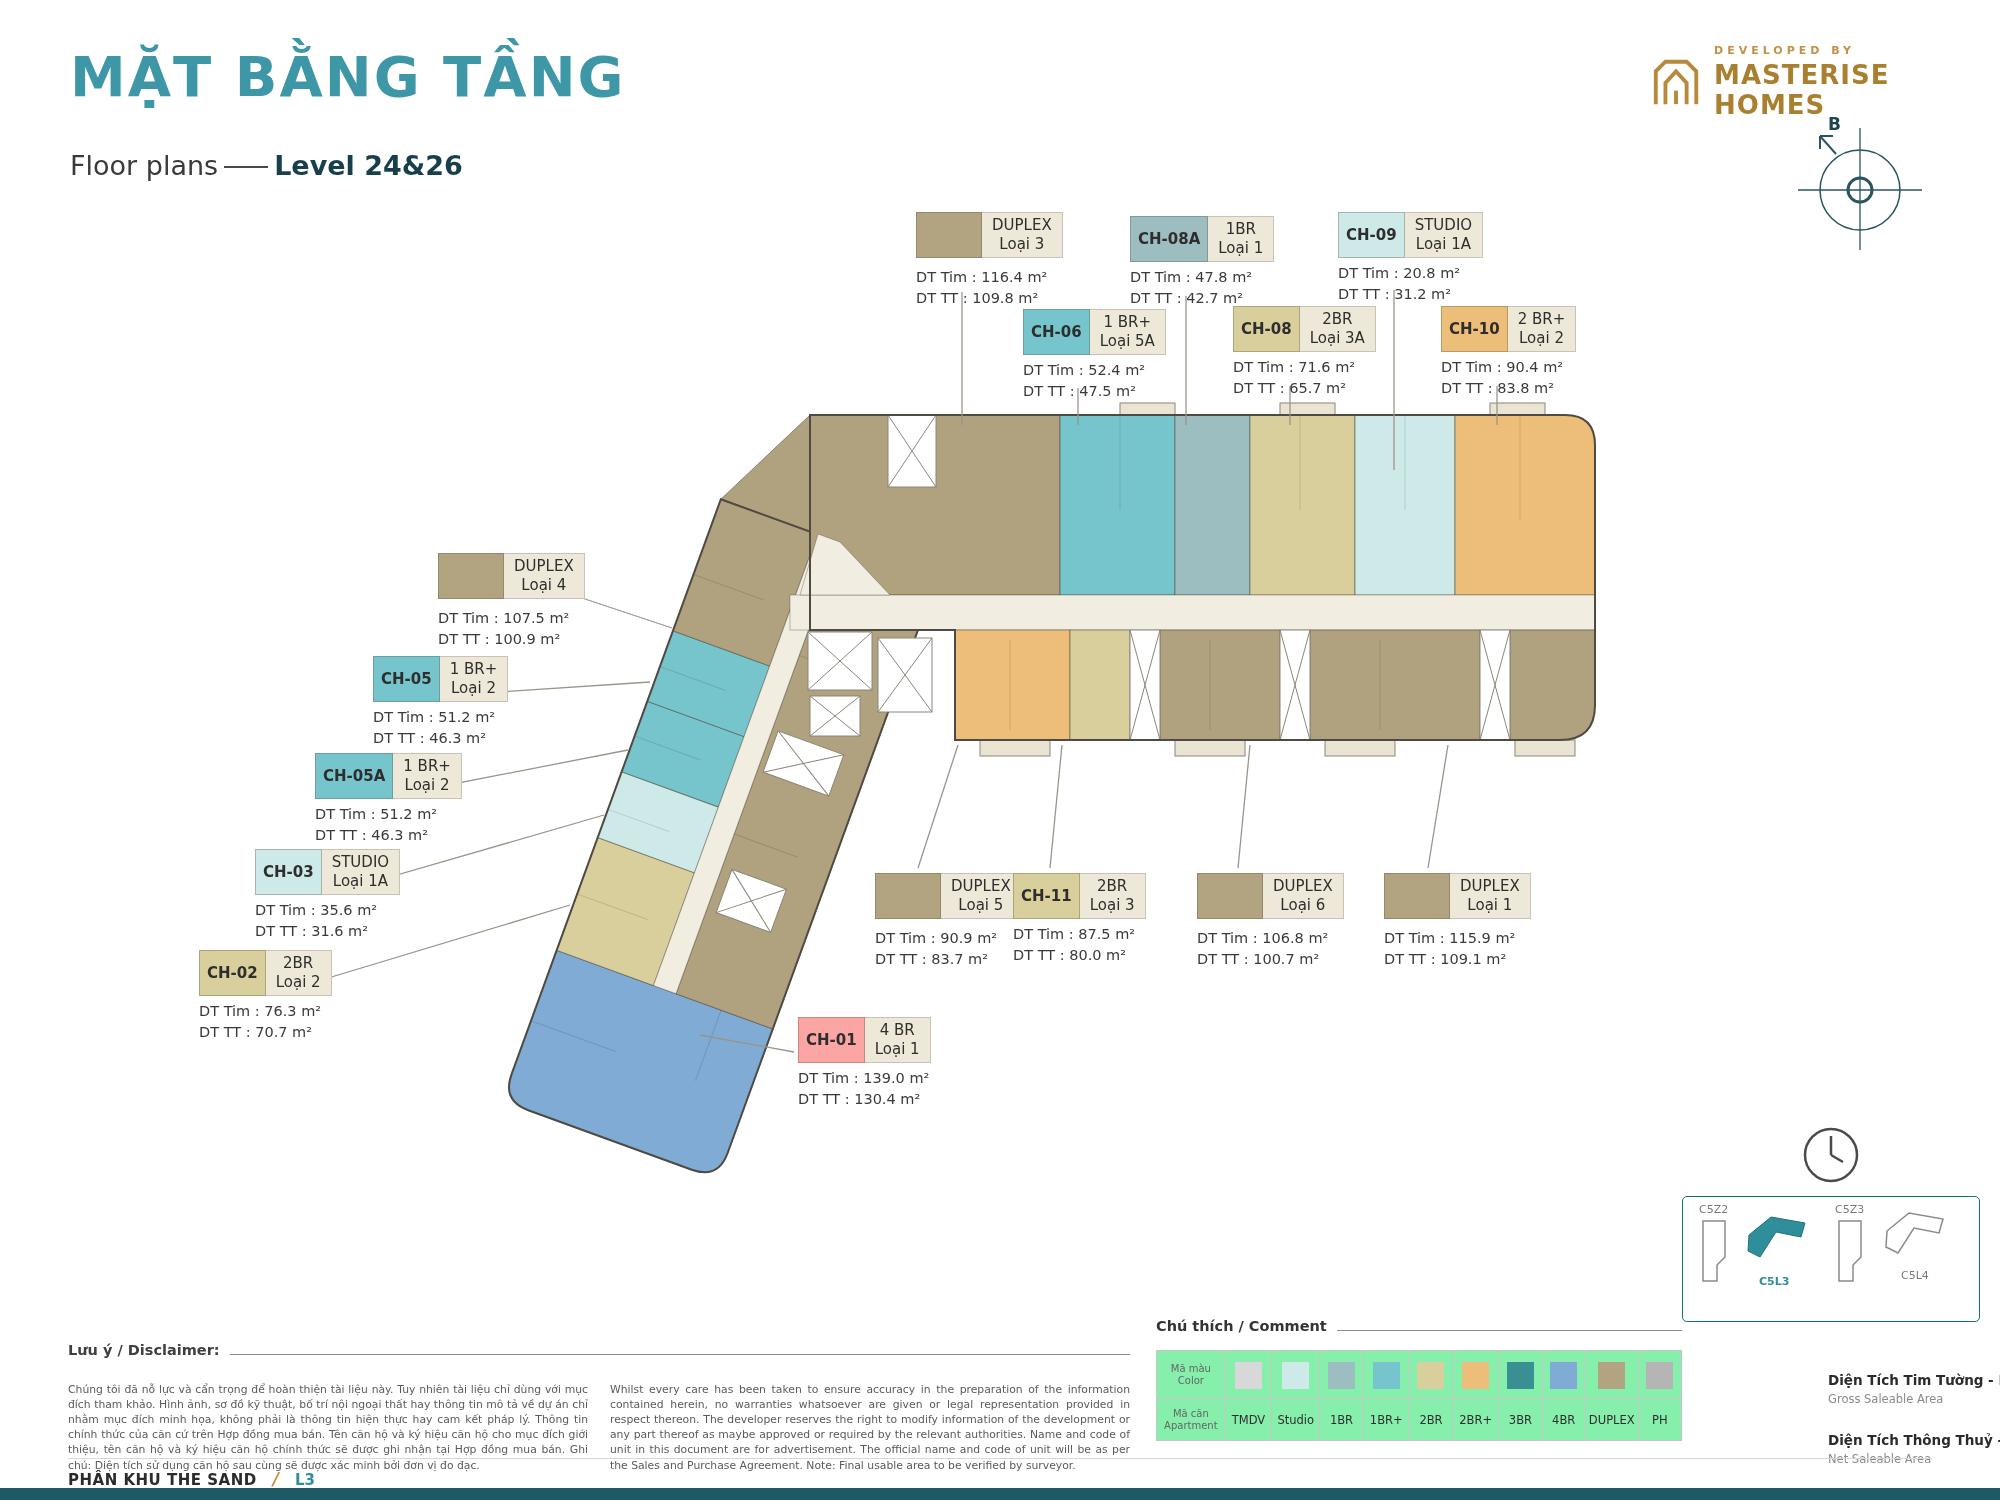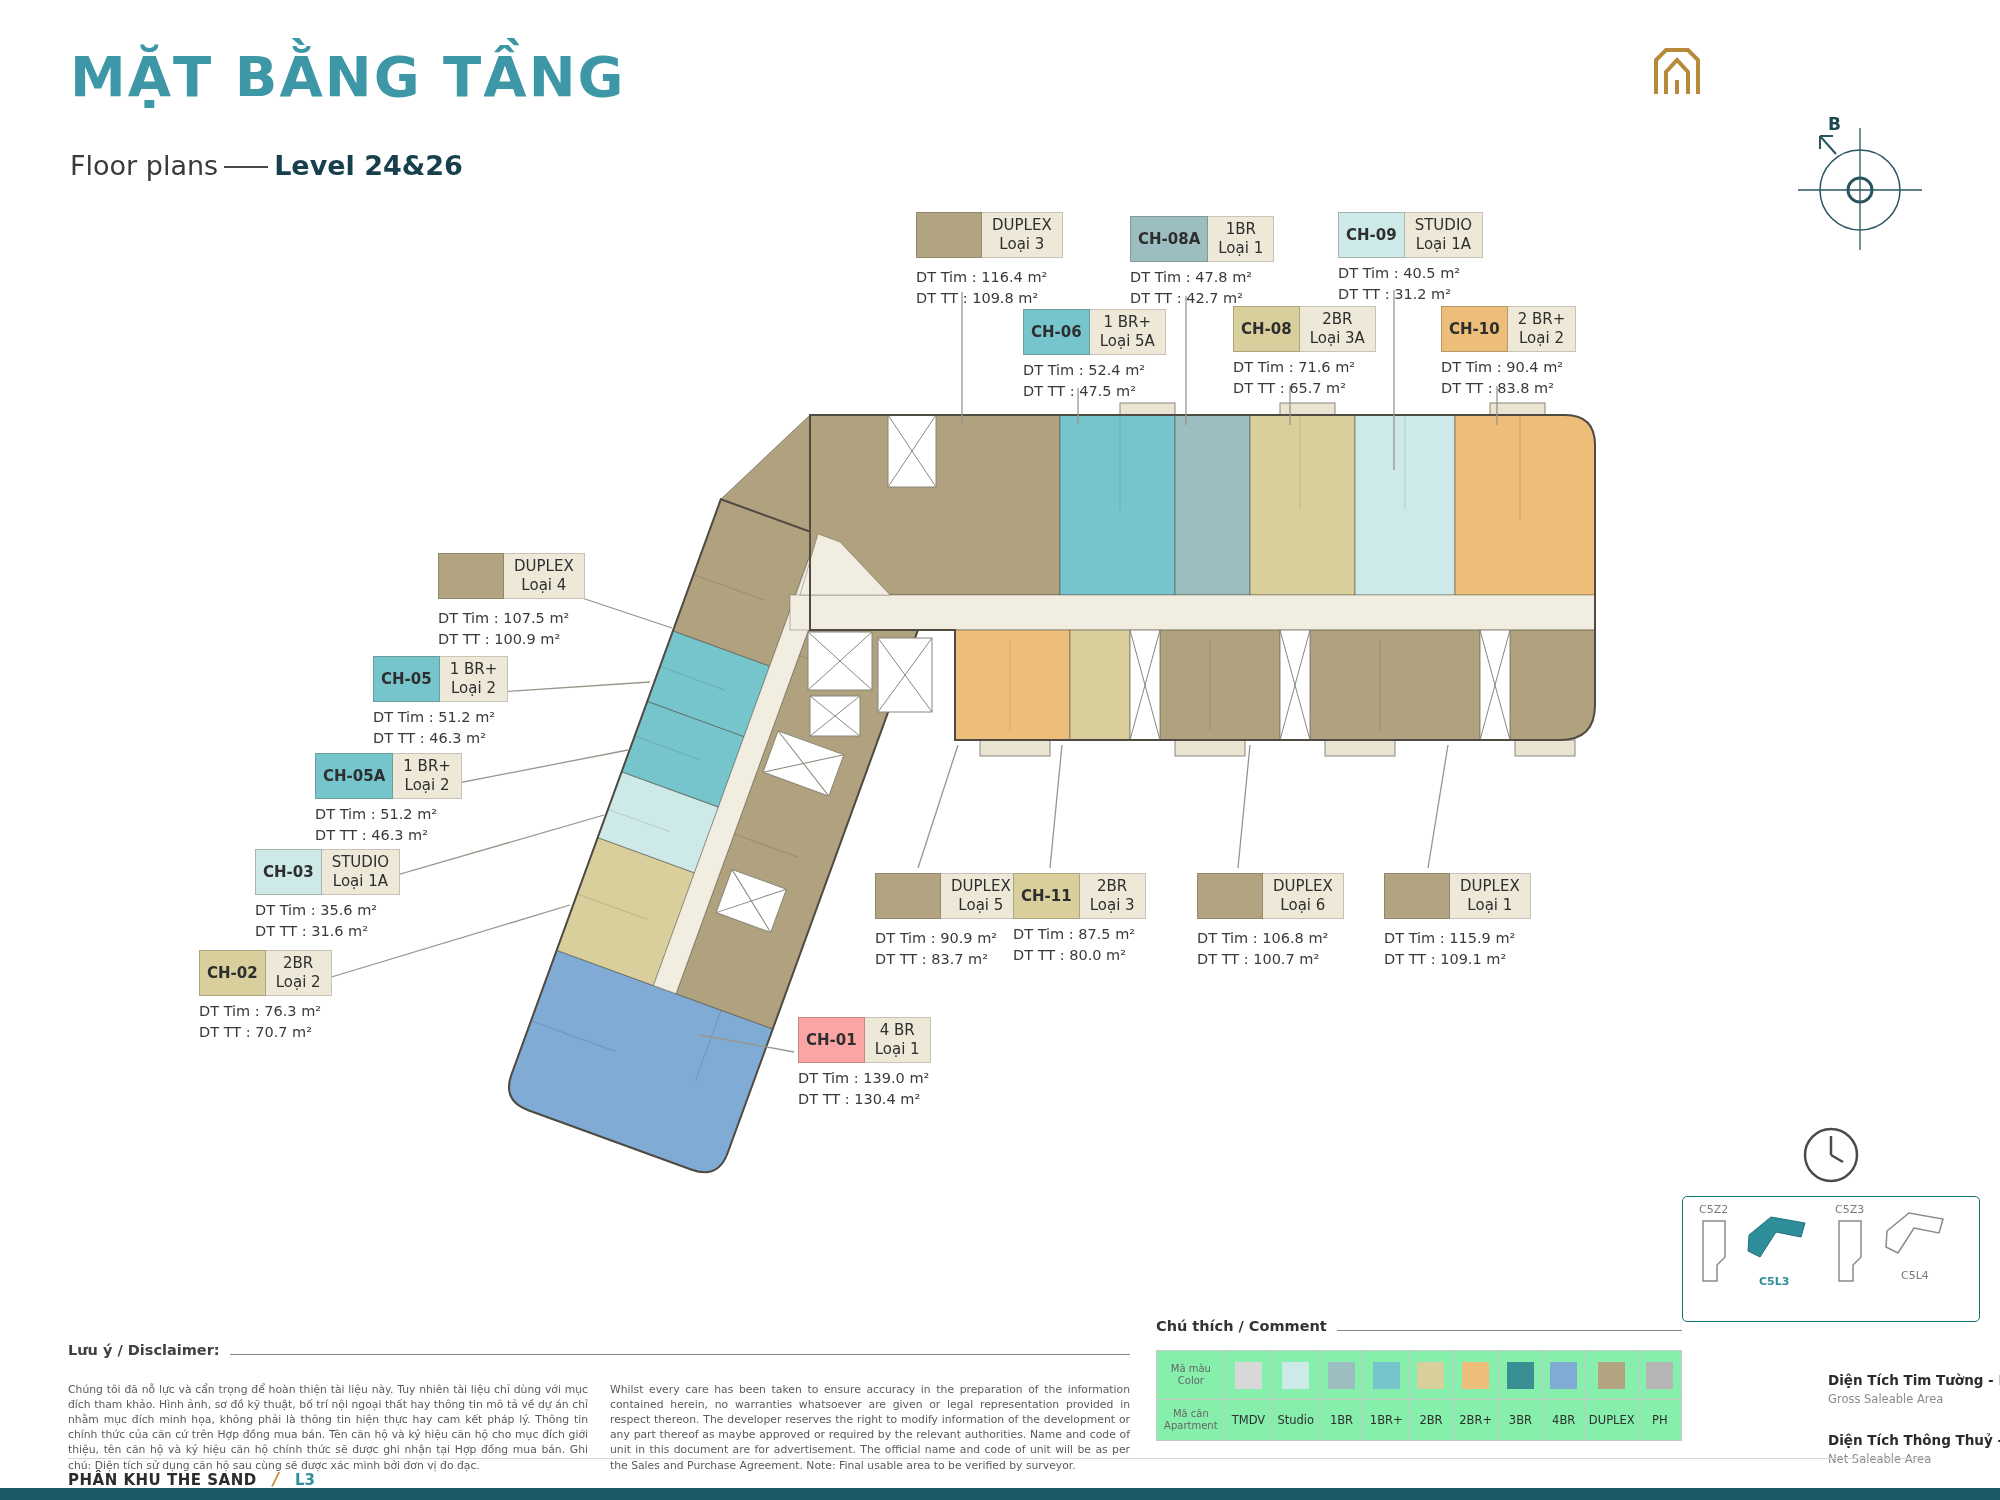--- a/index.html
+++ b/index.html
@@ -171,20 +171,24 @@
   <span class="dash"></span>
   <span class="lvl">Level 24&amp;26</span>
 </div>
 
 <div class="abs logo">
   <svg width="54" height="54" viewBox="0 0 54 54">
     <path d="M6 50 V16 L16 6 H38 L48 16 V50" fill="none" stroke="#B6893B" stroke-width="4"></path>
     <path d="M16 50 V28 L27 16 L38 28 V50" fill="none" stroke="#B6893B" stroke-width="4"></path>
     <path d="M27 50 V36" fill="none" stroke="#B6893B" stroke-width="4"></path>
   </svg>
+  <div class="logo-text">
+    <div class="dev">DEVELOPED BY</div>
+    <div class="name">MASTERISE HOMES</div>
+  </div>
 </div>
 
 <svg class="abs" style="left:1790px;top:112px" width="140" height="140" viewBox="0 0 140 140">
   <line x1="70" y1="16" x2="70" y2="138" stroke="#2a5560" stroke-width="1.3"></line>
   <line x1="8" y1="78" x2="132" y2="78" stroke="#2a5560" stroke-width="1.3"></line>
   <circle cx="70" cy="78" r="40" fill="none" stroke="#2a5560" stroke-width="1.5"></circle>
   <circle cx="70" cy="78" r="12" fill="none" stroke="#2a5560" stroke-width="3"></circle>
   <path d="M46 42 L30 24 M30 24 L30 37 M30 24 L43 24" fill="none" stroke="#2a5560" stroke-width="2"></path>
   <text x="38" y="18" font-size="17" font-weight="bold" fill="#1d4750">B</text>
 </svg>
@@ -219,21 +223,21 @@
 
 <div class="callout" style="left:1338px;top:212px">
   <div class="co-head">
       <div class="co-code" style="background-color: rgb(205, 233, 232);">CH-09</div>
   <div class="co-type">
         <div>STUDIO</div>
         <div>Loại 1A</div>
       </div>
     </div>
   <div class="co-dims">
-      <div>DT Tim : 40.5 m²</div>
+      <div>DT Tim : 20.8 m²</div>
       <div>DT TT : 31.2 m²</div>
     </div>
 </div>
 
 <div class="callout" style="left:1023px;top:309px">
   <div class="co-head">
       <div class="co-code" style="background-color: rgb(119, 197, 204);">CH-06</div>
   <div class="co-type">
         <div>1 BR+</div>
         <div>Loại 5A</div>

